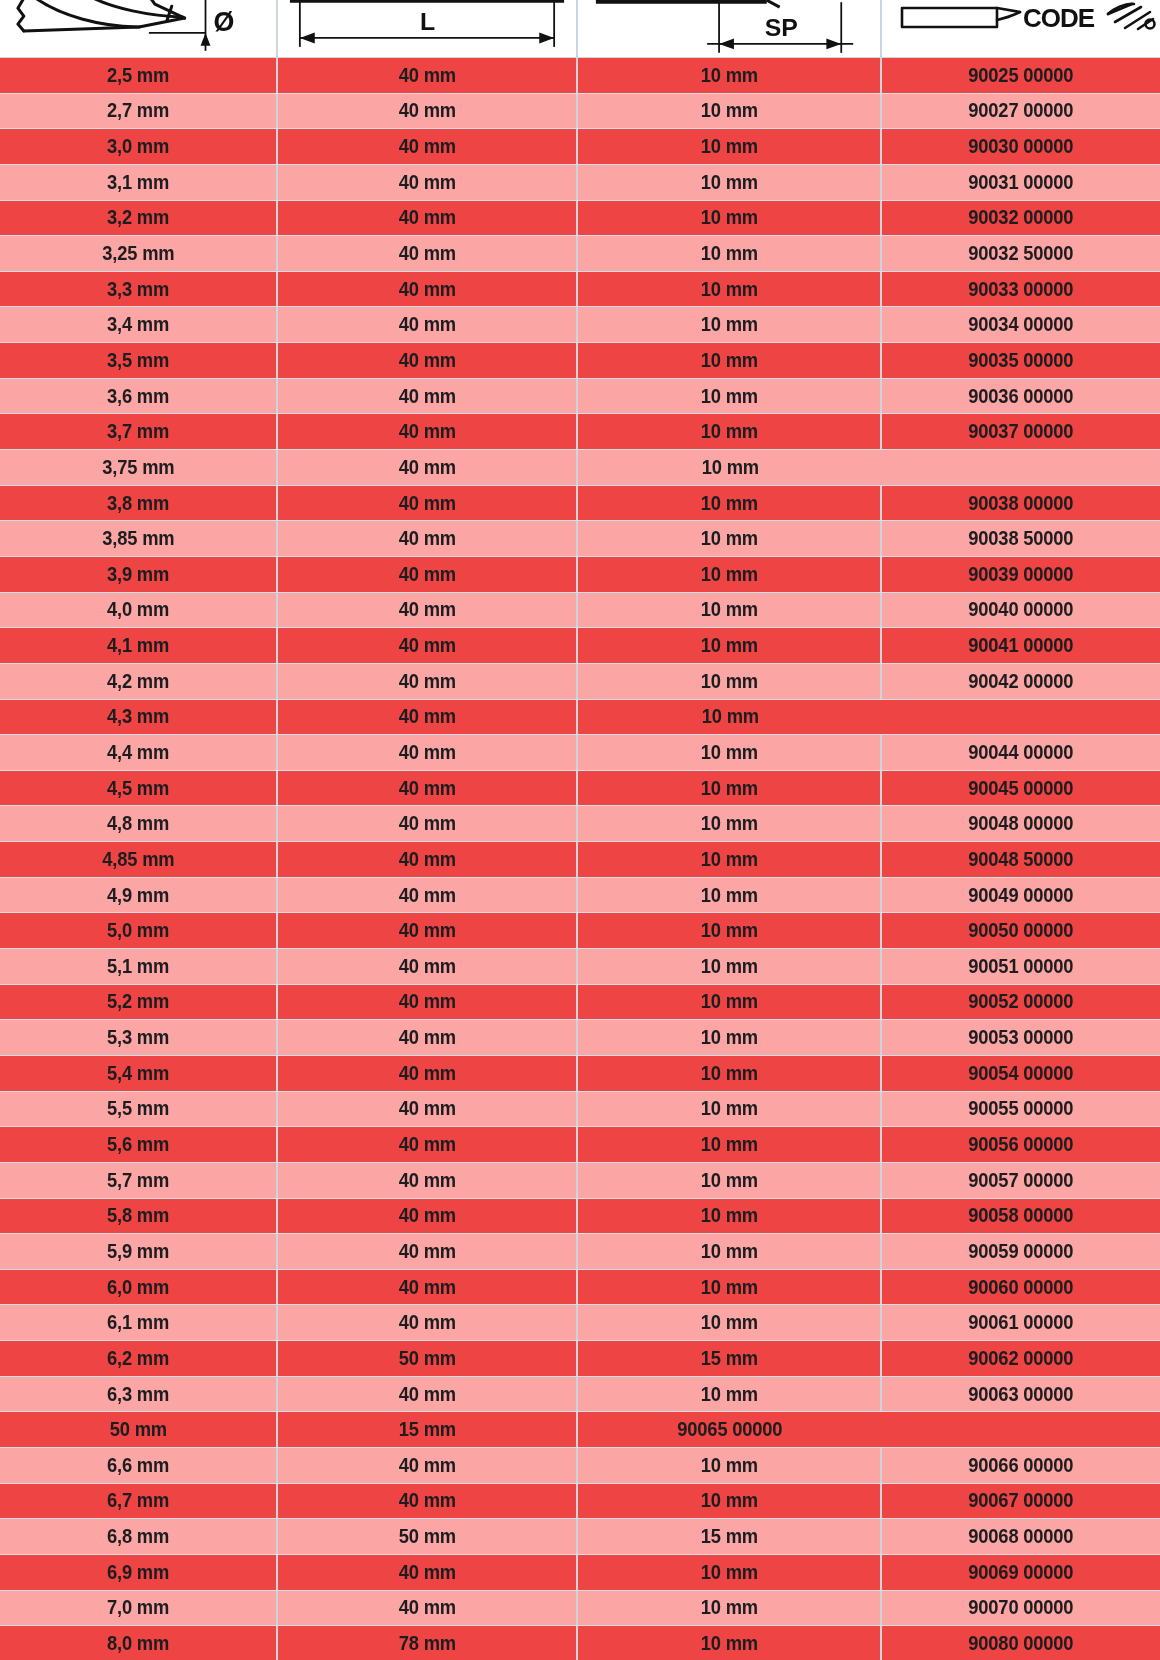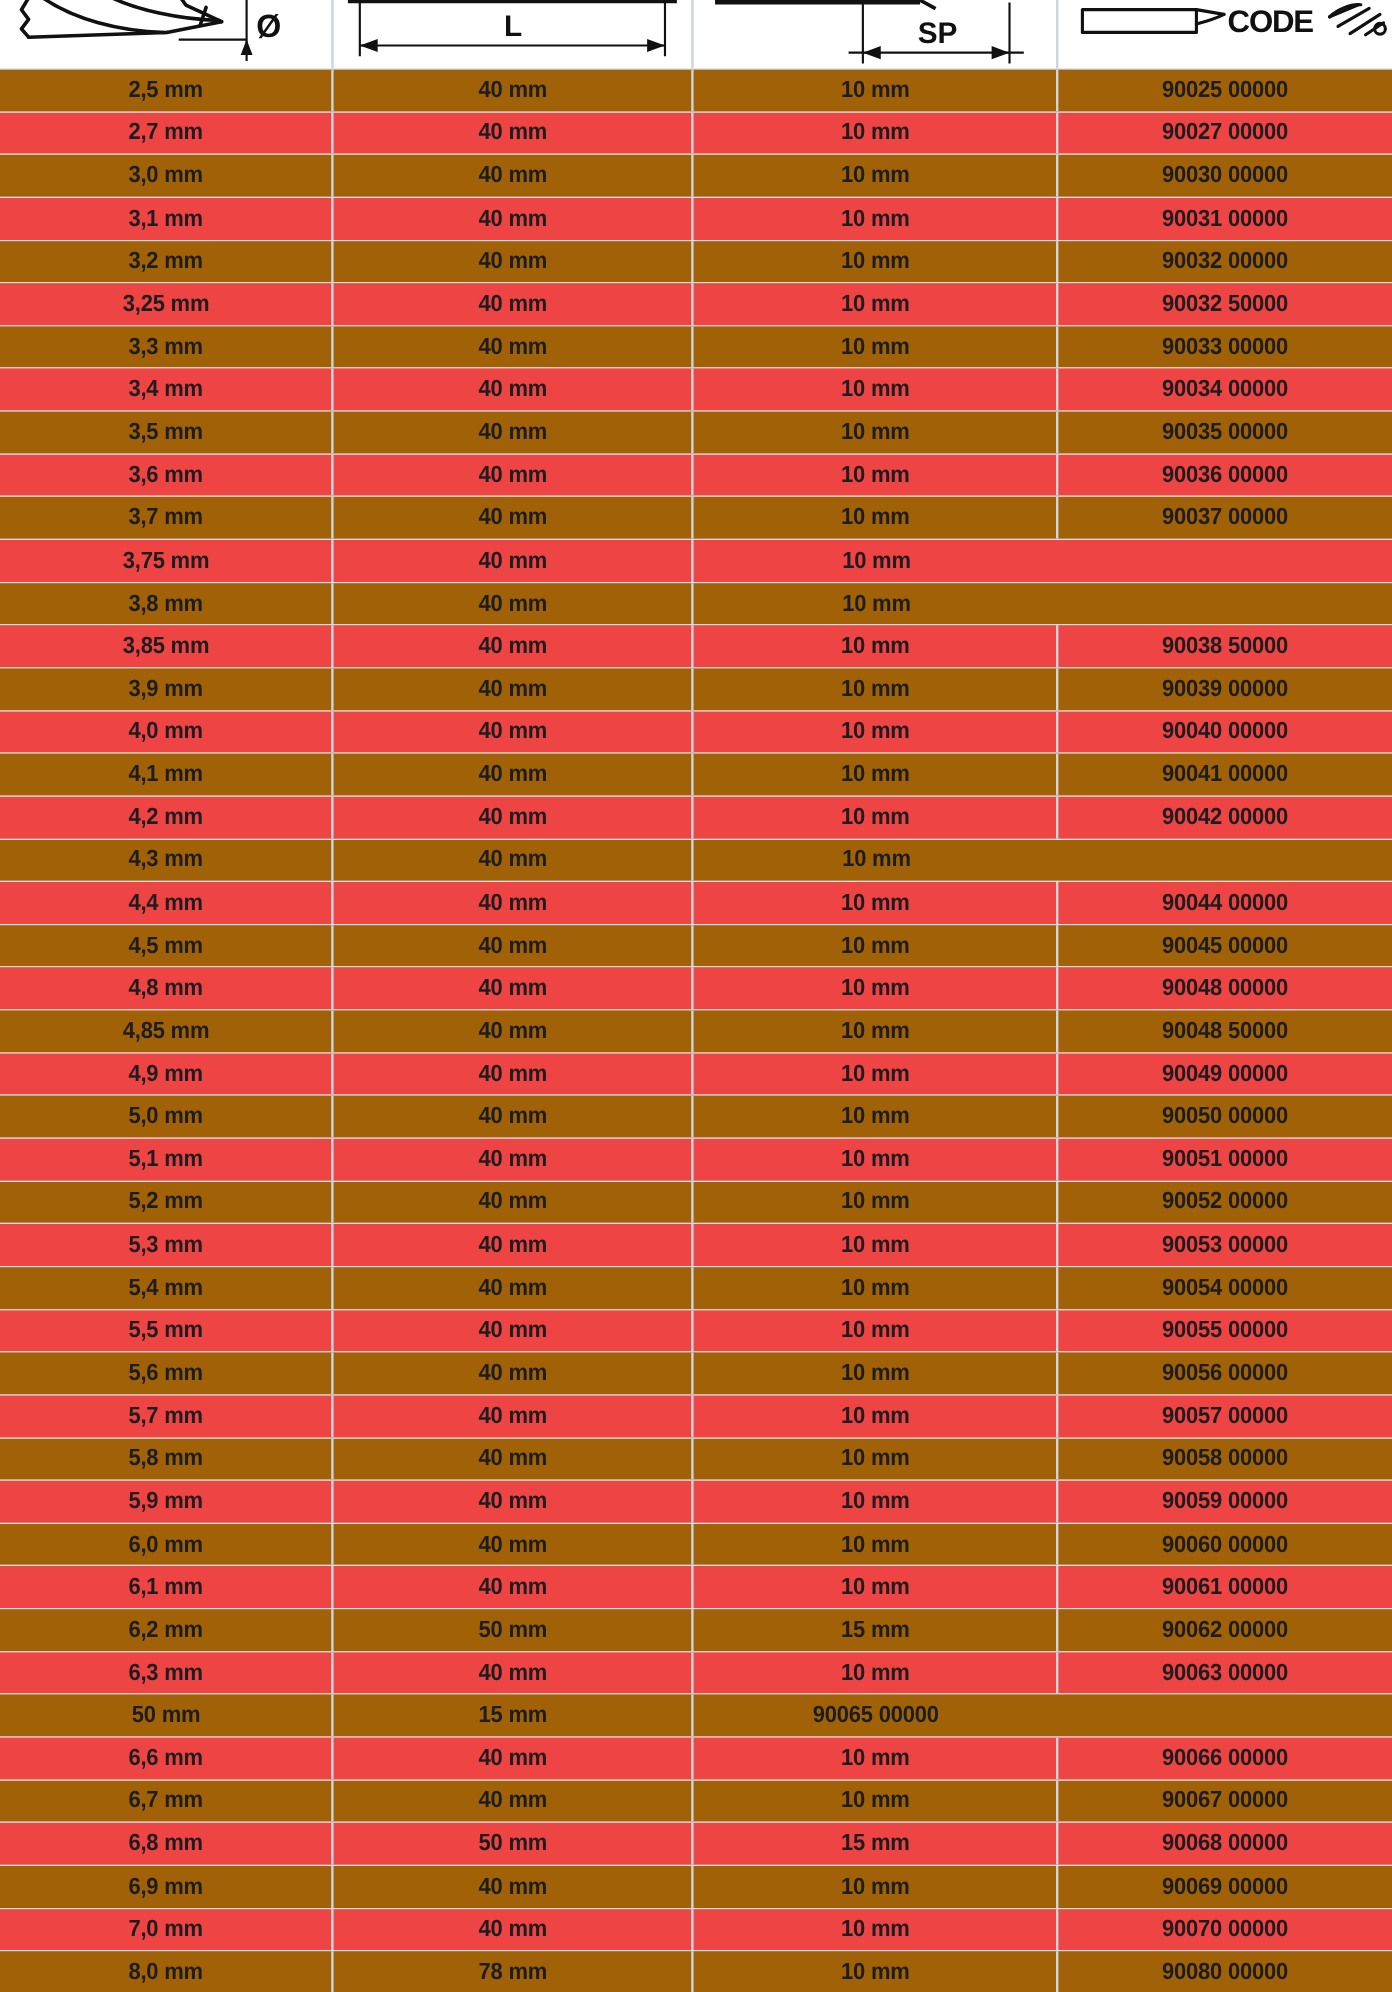--- a/index.html
+++ b/index.html
@@ -41,25 +41,25 @@
   .tbody{
     flex:1 1 auto;
     display:flex;
     flex-direction:column;
   }
   .row{
     height:34.65px;
     flex:0 0 auto;
     display:grid;
     grid-template-columns:278px 300px 304px 278px;
-    background:#ef4444;
+    background:#fca5a5;
     border-top:1px solid #d7e0e6;
   }
   .row:first-child{border-top:none;}
-  .row.alt{background:#a16207;text-align:right;}
+  .row.alt{background:#ef4444;text-align:right;}
   .cell{
     box-sizing:border-box;
     display:flex;
     align-items:center;
     justify-content:center;
     overflow:hidden;
   }
   .cell:not(:last-child){border-right:2px solid #ccd5db;}
   .t{
     display:inline-block;
@@ -317,20 +317,23 @@
       <div class="row alt">
     <div class="cell">
           <span class="t">3,8 mm</span>
         </div>
     <div class="cell">
           <span class="t">40 mm</span>
         </div>
     <div class="cell">
           <span class="t">10 mm</span>
         </div>
+    <div class="cell">
+          <span class="t">90038 00000</span>
+        </div>
   </div>
       <div class="row">
     <div class="cell">
           <span class="t">3,85 mm</span>
         </div>
     <div class="cell">
           <span class="t">40 mm</span>
         </div>
     <div class="cell">
           <span class="t">10 mm</span>

